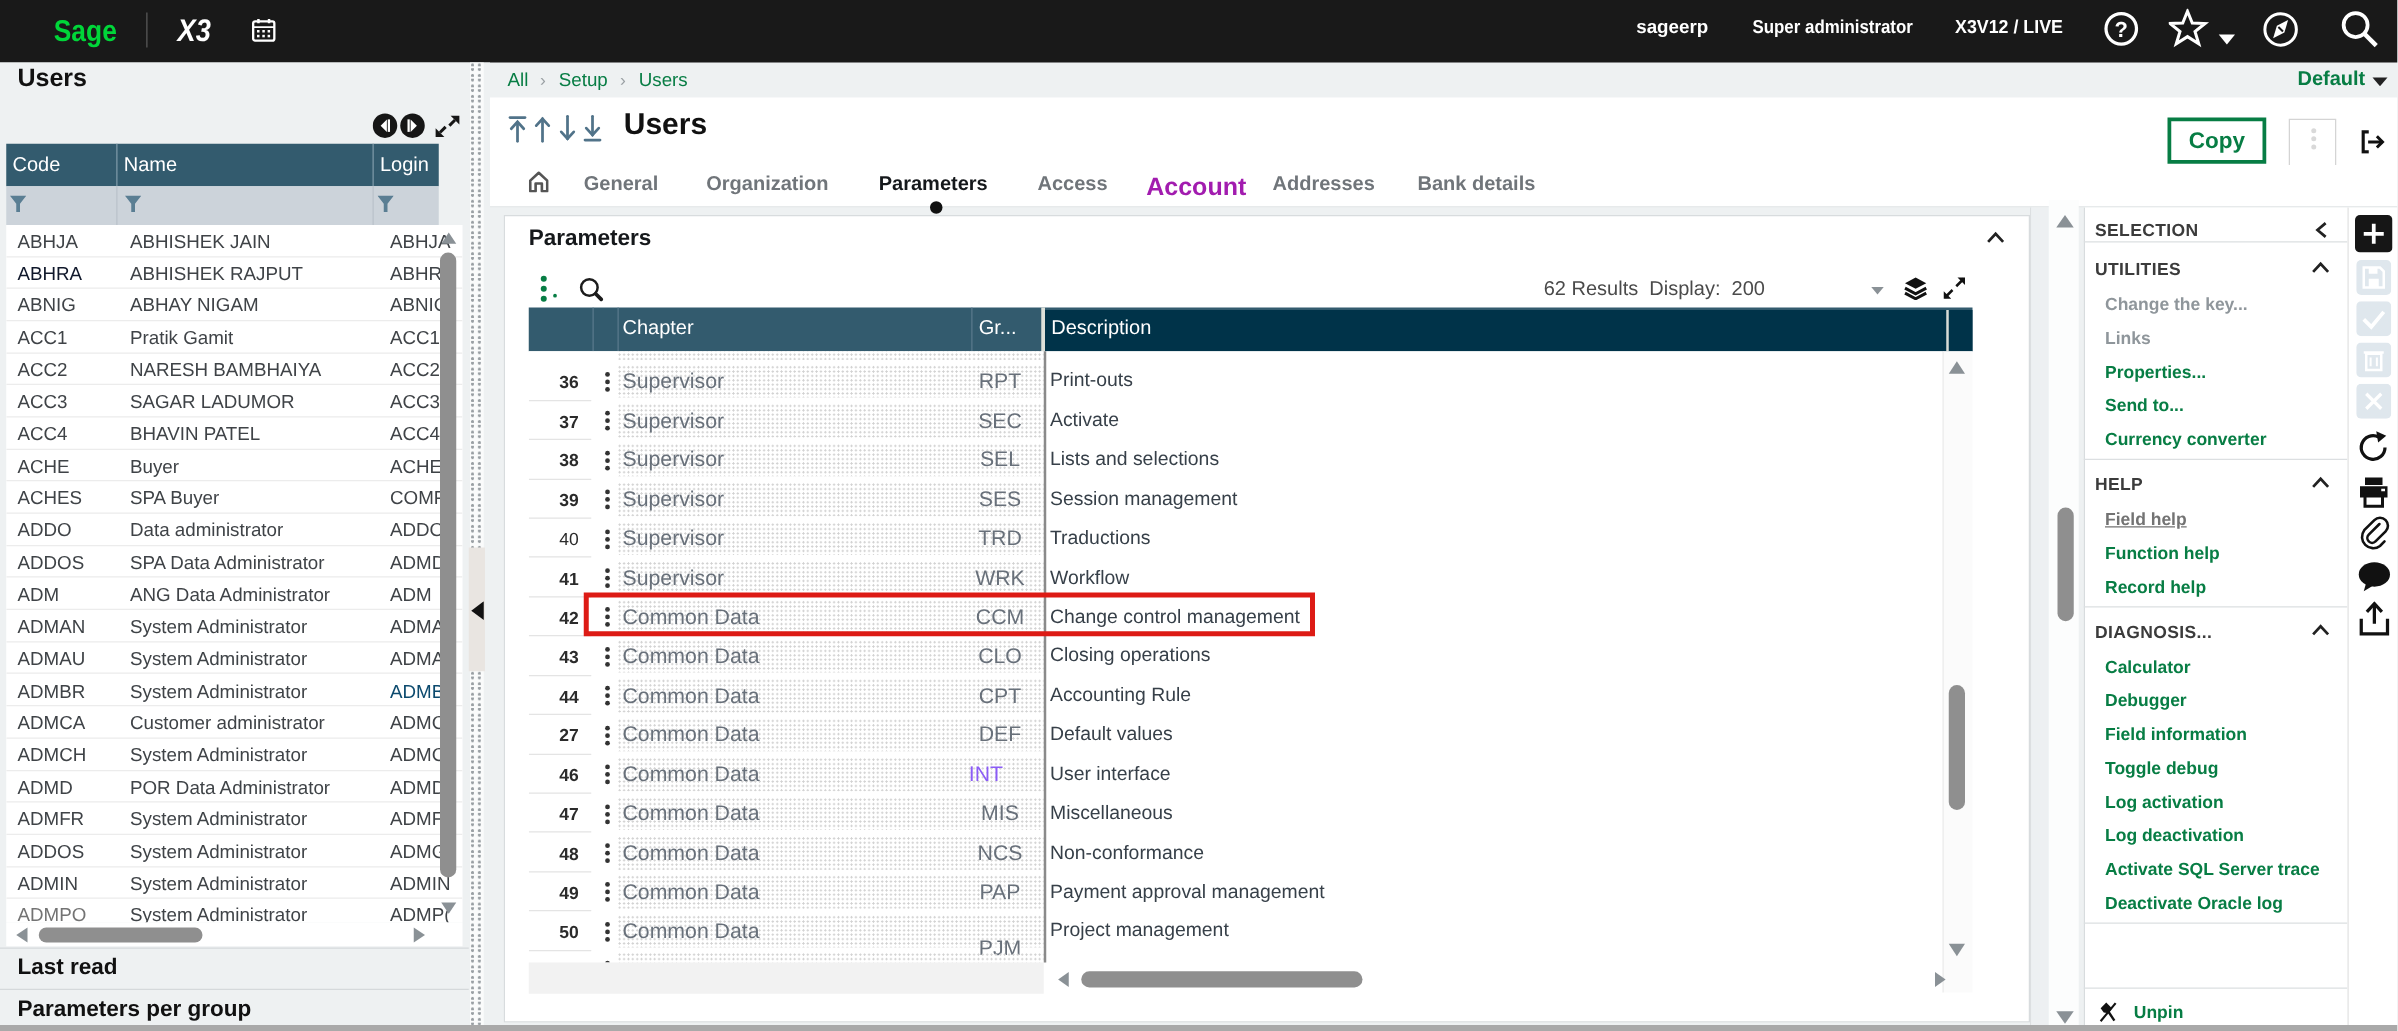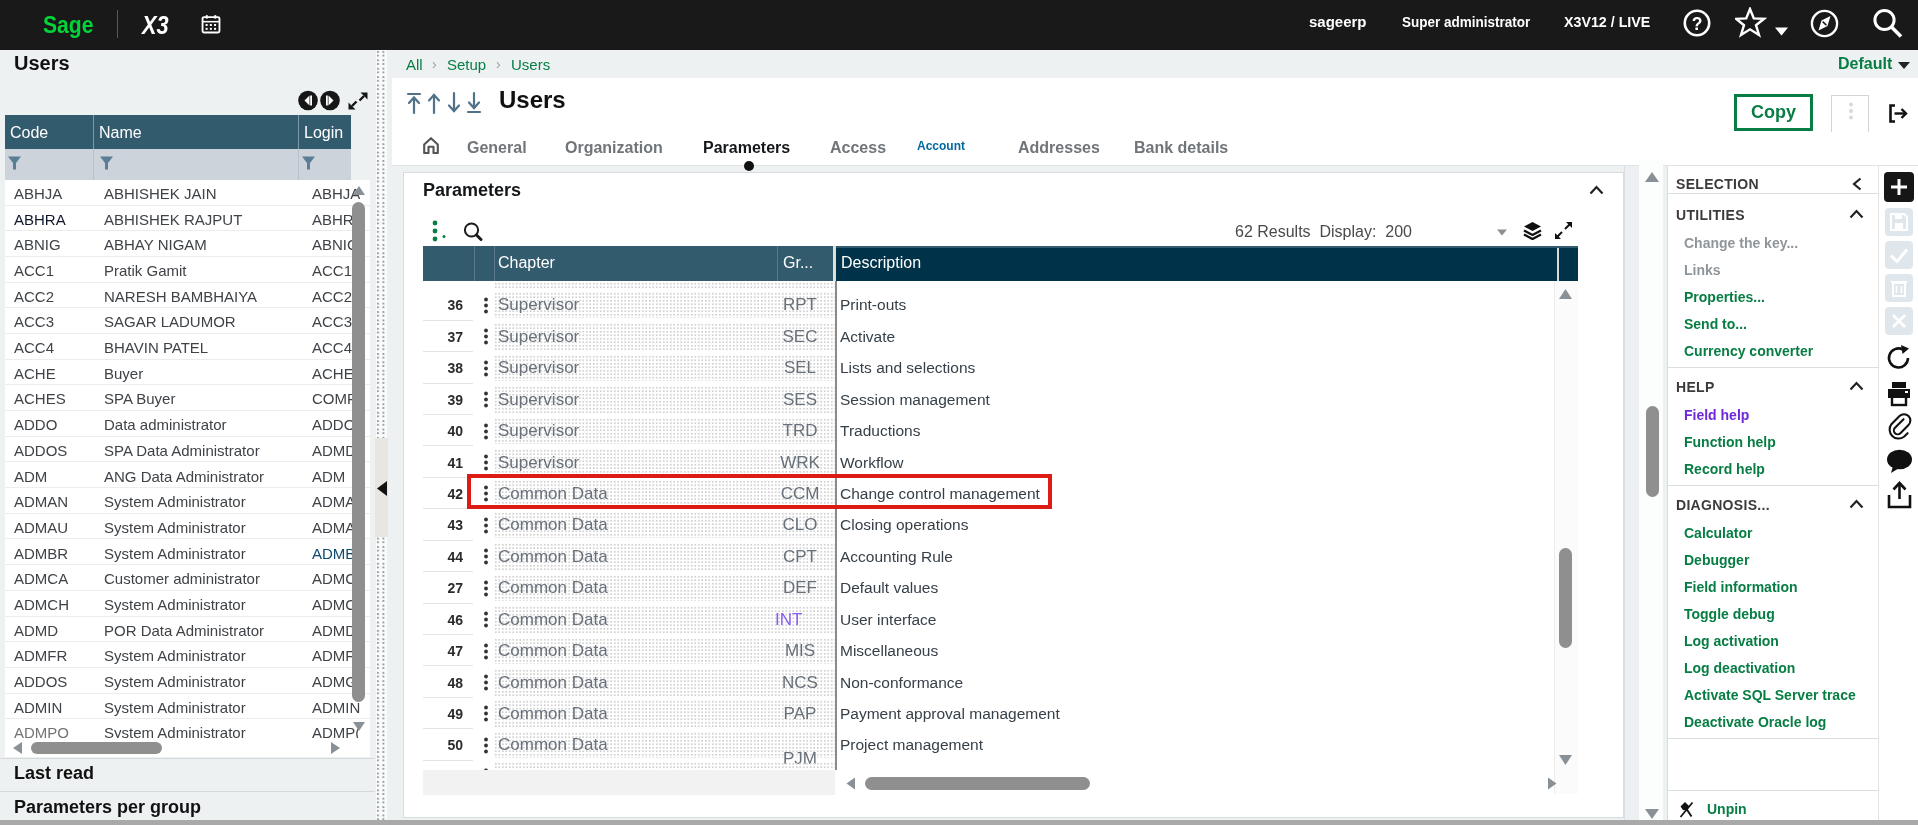--- a/index.html
+++ b/index.html
@@ -236,21 +236,21 @@
 <path d="M12.5 5 L17 9.5 L12.5 14" fill="none" stroke="#111" stroke-width="2.4"></path>
 </svg>
 <div class="abs" style="left:392px;top:132px;width:1526px;height:34px;background:#fff;border-bottom:1px solid #e0e3e5;"></div>
 <svg class="abs" style="left:423px;top:137px;" width="16" height="17" viewBox="0 0 16 17">
 <path d="M1.2 16 L1.2 7.5 L8 1.2 L14.8 7.5 L14.8 16 L10.5 16 L10.5 9.8 L5.5 9.8 L5.5 16 Z" fill="none" stroke="#555" stroke-width="2.1" stroke-linejoin="round"></path>
 </svg>
 <div class="abs" style="left:467px;top:139px;font-size:16px;font-weight:bold;color:#70757a;">General</div>
 <div class="abs" style="left:565px;top:139px;font-size:16px;font-weight:bold;color:#70757a;">Organization</div>
 <div class="abs" style="left:703px;top:139px;font-size:16px;font-weight:bold;color:#15181b;">Parameters</div>
 <div class="abs" style="left:830px;top:139px;font-size:16px;font-weight:bold;color:#70757a;">Access</div>
-<div class="abs" style="left:917px;top:139px;font-size:12px;font-weight:bold;color:#0369a1;">Account</div>
+<div class="abs" style="left:917px;top:139px;font-size:20px;font-weight:bold;color:#a21caf;">Account</div>
 <div class="abs" style="left:1018px;top:139px;font-size:16px;font-weight:bold;color:#70757a;">Addresses</div>
 <div class="abs" style="left:1134px;top:139px;font-size:16px;font-weight:bold;color:#70757a;">Bank details</div>
 <div class="abs" style="left:744px;top:161px;width:10px;height:10px;border-radius:50%;background:#111;"></div>
 <div class="abs" style="left:403px;top:172px;width:1221px;height:646px;background:#fff;border:1px solid #d8dcde;"></div>
 <div class="abs" style="left:423px;top:180px;font-size:18px;font-weight:bold;color:#15181b;">Parameters</div>
 <svg class="abs" style="left:1589px;top:185px;" width="15" height="10" viewBox="0 0 15 10">
     <path d="M1.5 8.5 L7.5 2 L13.5 8.5" fill="none" stroke="#222" stroke-width="2.2"></path>
   </svg>
 <svg class="abs" style="left:431px;top:220px;" width="18" height="22" viewBox="0 0 18 22">
 <circle cx="4" cy="3" r="2.4" fill="#077d44"></circle>
@@ -330,21 +330,21 @@
 <svg class="abs" style="left:60px;top:110.1px;" width="6" height="17" viewBox="0 0 6 17">
       <circle cx="3" cy="2.5" r="1.9" fill="#333"></circle>
       <circle cx="3" cy="8.5" r="1.9" fill="#333"></circle>
       <circle cx="3" cy="14.5" r="1.9" fill="#333"></circle>
     </svg>
 <div class="abs" style="left:71px;top:105.1px;width:341px;height:26.5px;background-image:radial-gradient(circle, #d2d2d2 0.7px, transparent 1px);background-size:3.5px 3.5px;"></div>
 <div class="abs" style="left:75px;top:108.6px;font-size:17px;color:#68707a;">Supervisor</div>
 <div class="abs" style="left:352px;top:108.6px;width:50px;text-align:center;font-size:17px;color:#68707a;">SES</div>
 <div class="abs" style="left:417px;top:109.6px;font-size:15.5px;color:#374049;">Session management</div>
 <div class="abs" style="left:0;top:164.4px;width:50px;height:1px;background:#e4e4e4;"></div>
-<div class="abs" style="left:0;top:142.0px;width:40px;text-align:right;font-size:14px;font-weight:bold;color:#2b2b2b;">40</div>
+<div class="abs" style="left:0;top:142.0px;width:40px;text-align:right;font-size:14px;font-weight:normal;color:#2b2b2b;">40</div>
 <svg class="abs" style="left:60px;top:141.5px;" width="6" height="17" viewBox="0 0 6 17">
       <circle cx="3" cy="2.5" r="1.9" fill="#333"></circle>
       <circle cx="3" cy="8.5" r="1.9" fill="#333"></circle>
       <circle cx="3" cy="14.5" r="1.9" fill="#333"></circle>
     </svg>
 <div class="abs" style="left:71px;top:136.5px;width:341px;height:26.5px;background-image:radial-gradient(circle, #d2d2d2 0.7px, transparent 1px);background-size:3.5px 3.5px;"></div>
 <div class="abs" style="left:75px;top:140.0px;font-size:17px;color:#68707a;">Supervisor</div>
 <div class="abs" style="left:352px;top:140.0px;width:50px;text-align:center;font-size:17px;color:#68707a;">TRD</div>
 <div class="abs" style="left:417px;top:141.0px;font-size:15.5px;color:#374049;">Traductions</div>
 <div class="abs" style="left:0;top:195.9px;width:50px;height:1px;background:#e4e4e4;"></div>
@@ -503,21 +503,21 @@
 <div class="abs" style="left:1684px;top:235px;font-size:14px;font-weight:bold;color:#8f969b;">Change the key...</div>
 <div class="abs" style="left:1684px;top:262px;font-size:14px;font-weight:bold;color:#8f969b;">Links</div>
 <div class="abs" style="left:1684px;top:289px;font-size:14px;font-weight:bold;color:#077d44;">Properties...</div>
 <div class="abs" style="left:1684px;top:316px;font-size:14px;font-weight:bold;color:#077d44;">Send to...</div>
 <div class="abs" style="left:1684px;top:343px;font-size:14px;font-weight:bold;color:#077d44;">Currency converter</div>
 <div class="abs" style="left:1667px;top:367px;width:211px;height:1px;background:#dcdfe1;"></div>
 <div class="abs" style="left:1676px;top:379px;font-size:14px;font-weight:bold;color:#3b3b3b;letter-spacing:0.3px;">HELP</div>
 <svg class="abs" style="left:1849px;top:381px;" width="15" height="10" viewBox="0 0 15 10">
     <path d="M1.5 8.5 L7.5 2 L13.5 8.5" fill="none" stroke="#222" stroke-width="2.2"></path>
   </svg>
-<div class="abs" style="left:1684px;top:407px;font-size:14px;font-weight:bold;color:#6d28d9;">Field help</div>
+<div class="abs" style="left:1684px;top:407px;font-size:14px;font-weight:bold;color:#737373;text-decoration:underline;">Field help</div>
 <div class="abs" style="left:1684px;top:434px;font-size:14px;font-weight:bold;color:#077d44;">Function help</div>
 <div class="abs" style="left:1684px;top:461px;font-size:14px;font-weight:bold;color:#077d44;">Record help</div>
 <div class="abs" style="left:1667px;top:485px;width:211px;height:1px;background:#dcdfe1;"></div>
 <div class="abs" style="left:1676px;top:497px;font-size:14px;font-weight:bold;color:#3b3b3b;letter-spacing:0.3px;">DIAGNOSIS...</div>
 <svg class="abs" style="left:1849px;top:499px;" width="15" height="10" viewBox="0 0 15 10">
     <path d="M1.5 8.5 L7.5 2 L13.5 8.5" fill="none" stroke="#222" stroke-width="2.2"></path>
   </svg>
 <div class="abs" style="left:1684px;top:525px;font-size:14px;font-weight:bold;color:#077d44;">Calculator</div>
 <div class="abs" style="left:1684px;top:552px;font-size:14px;font-weight:bold;color:#077d44;">Debugger</div>
 <div class="abs" style="left:1684px;top:579px;font-size:14px;font-weight:bold;color:#077d44;">Field information</div>

